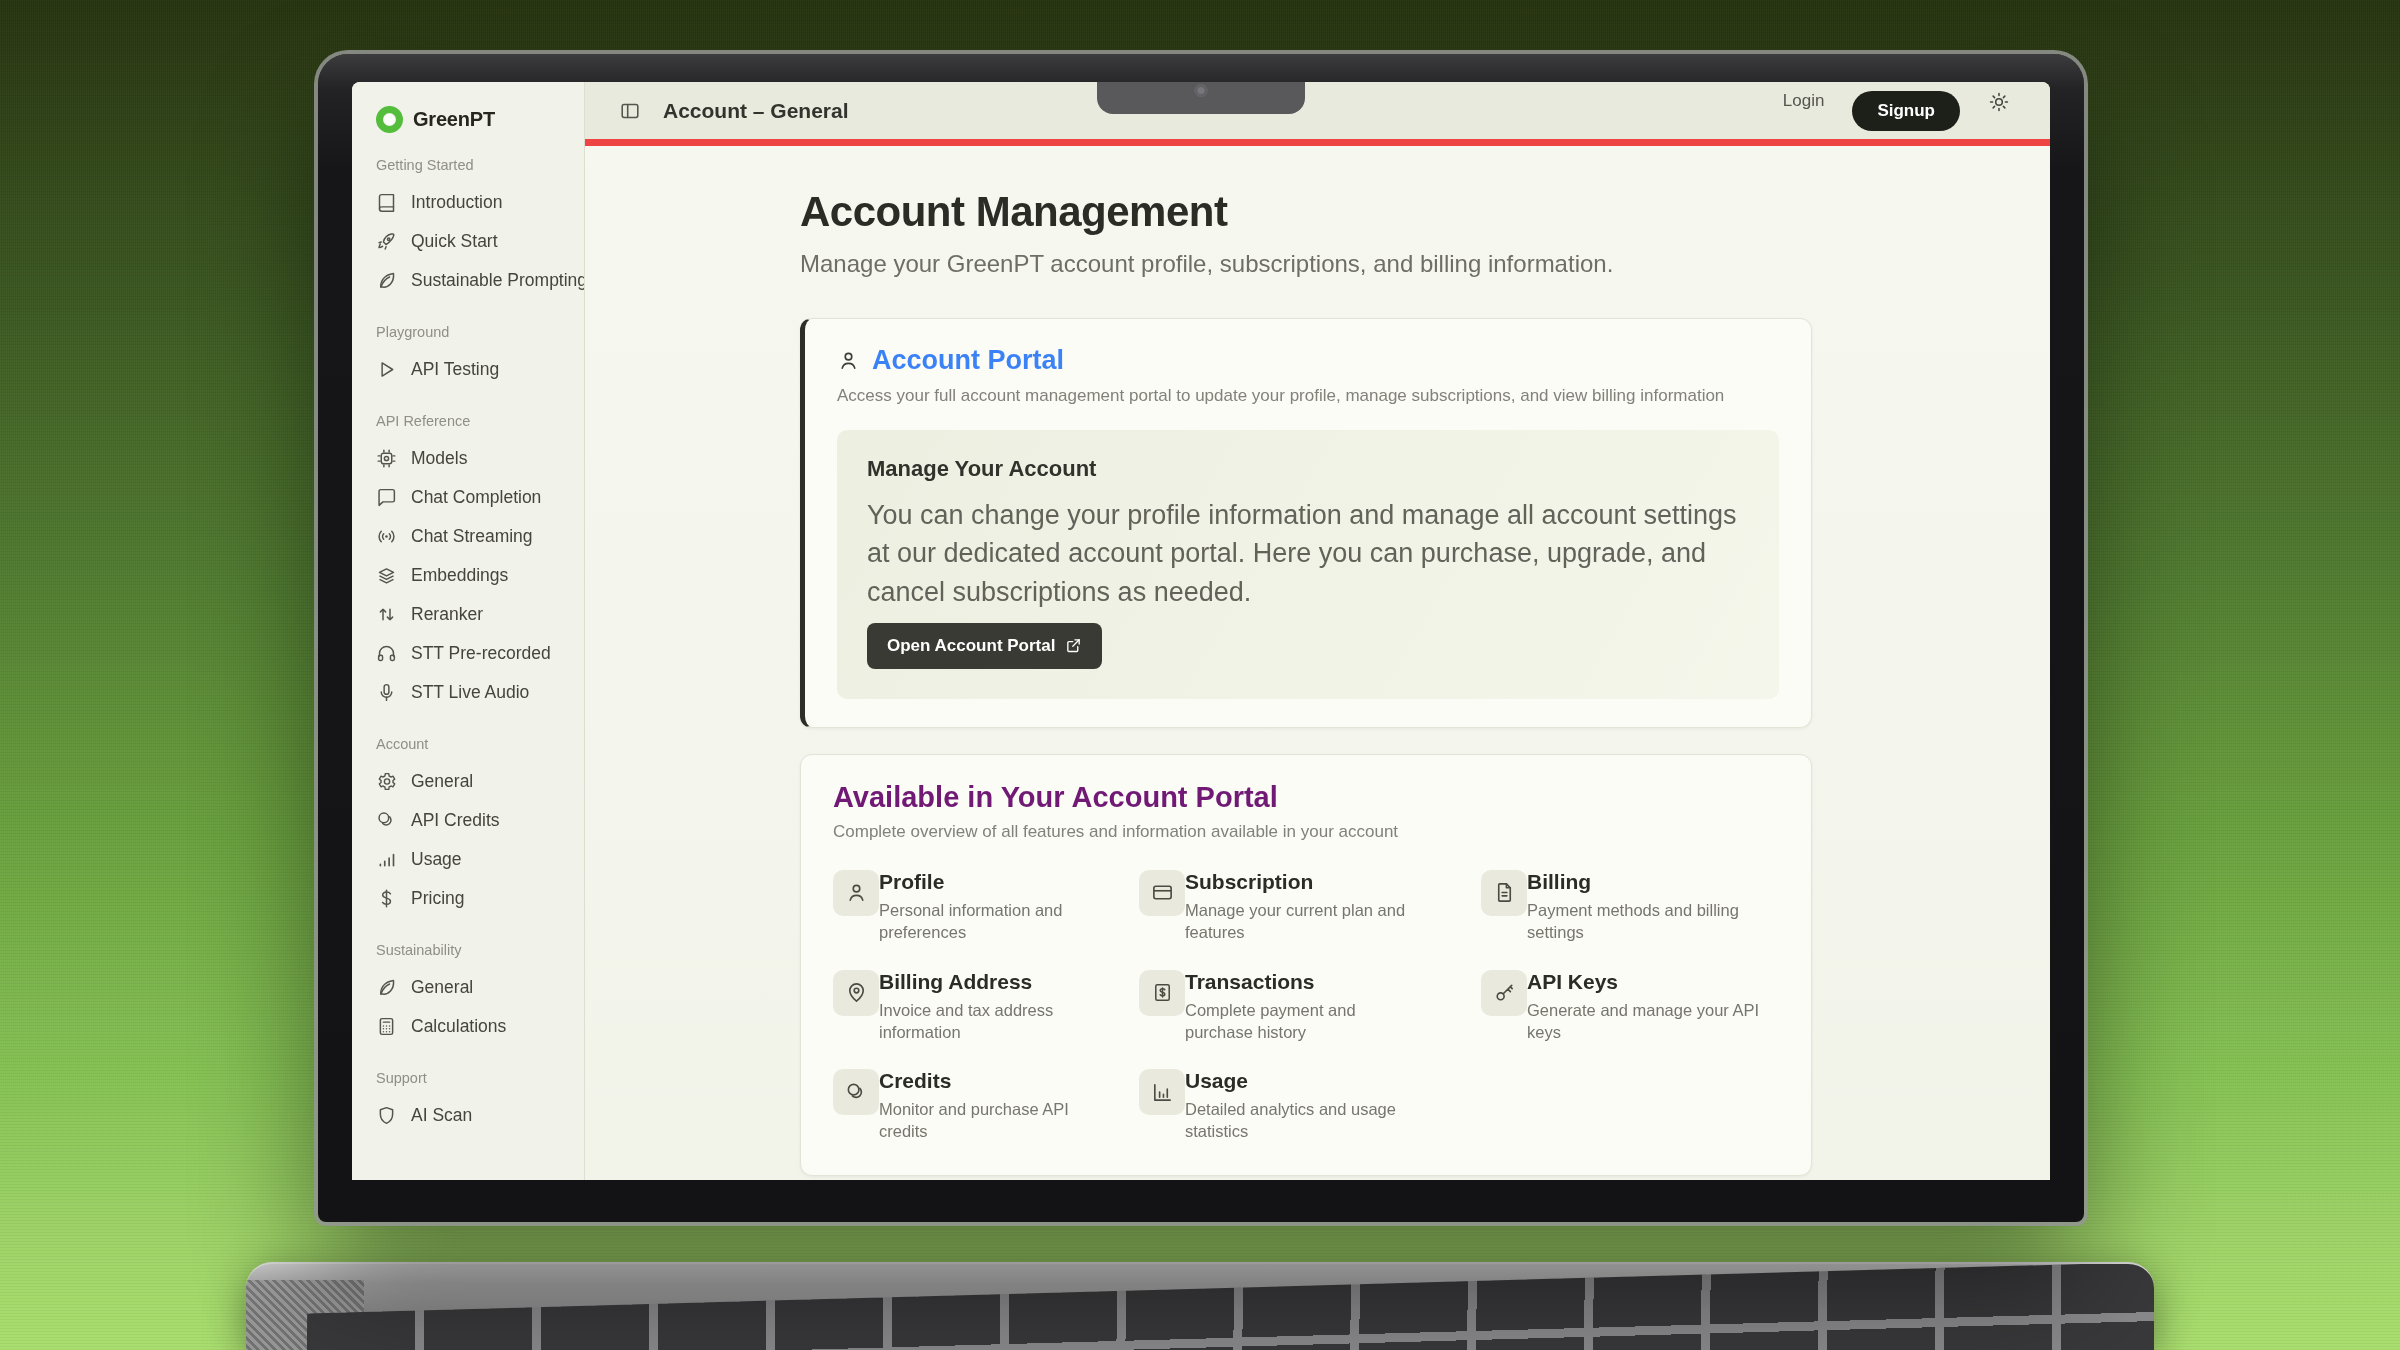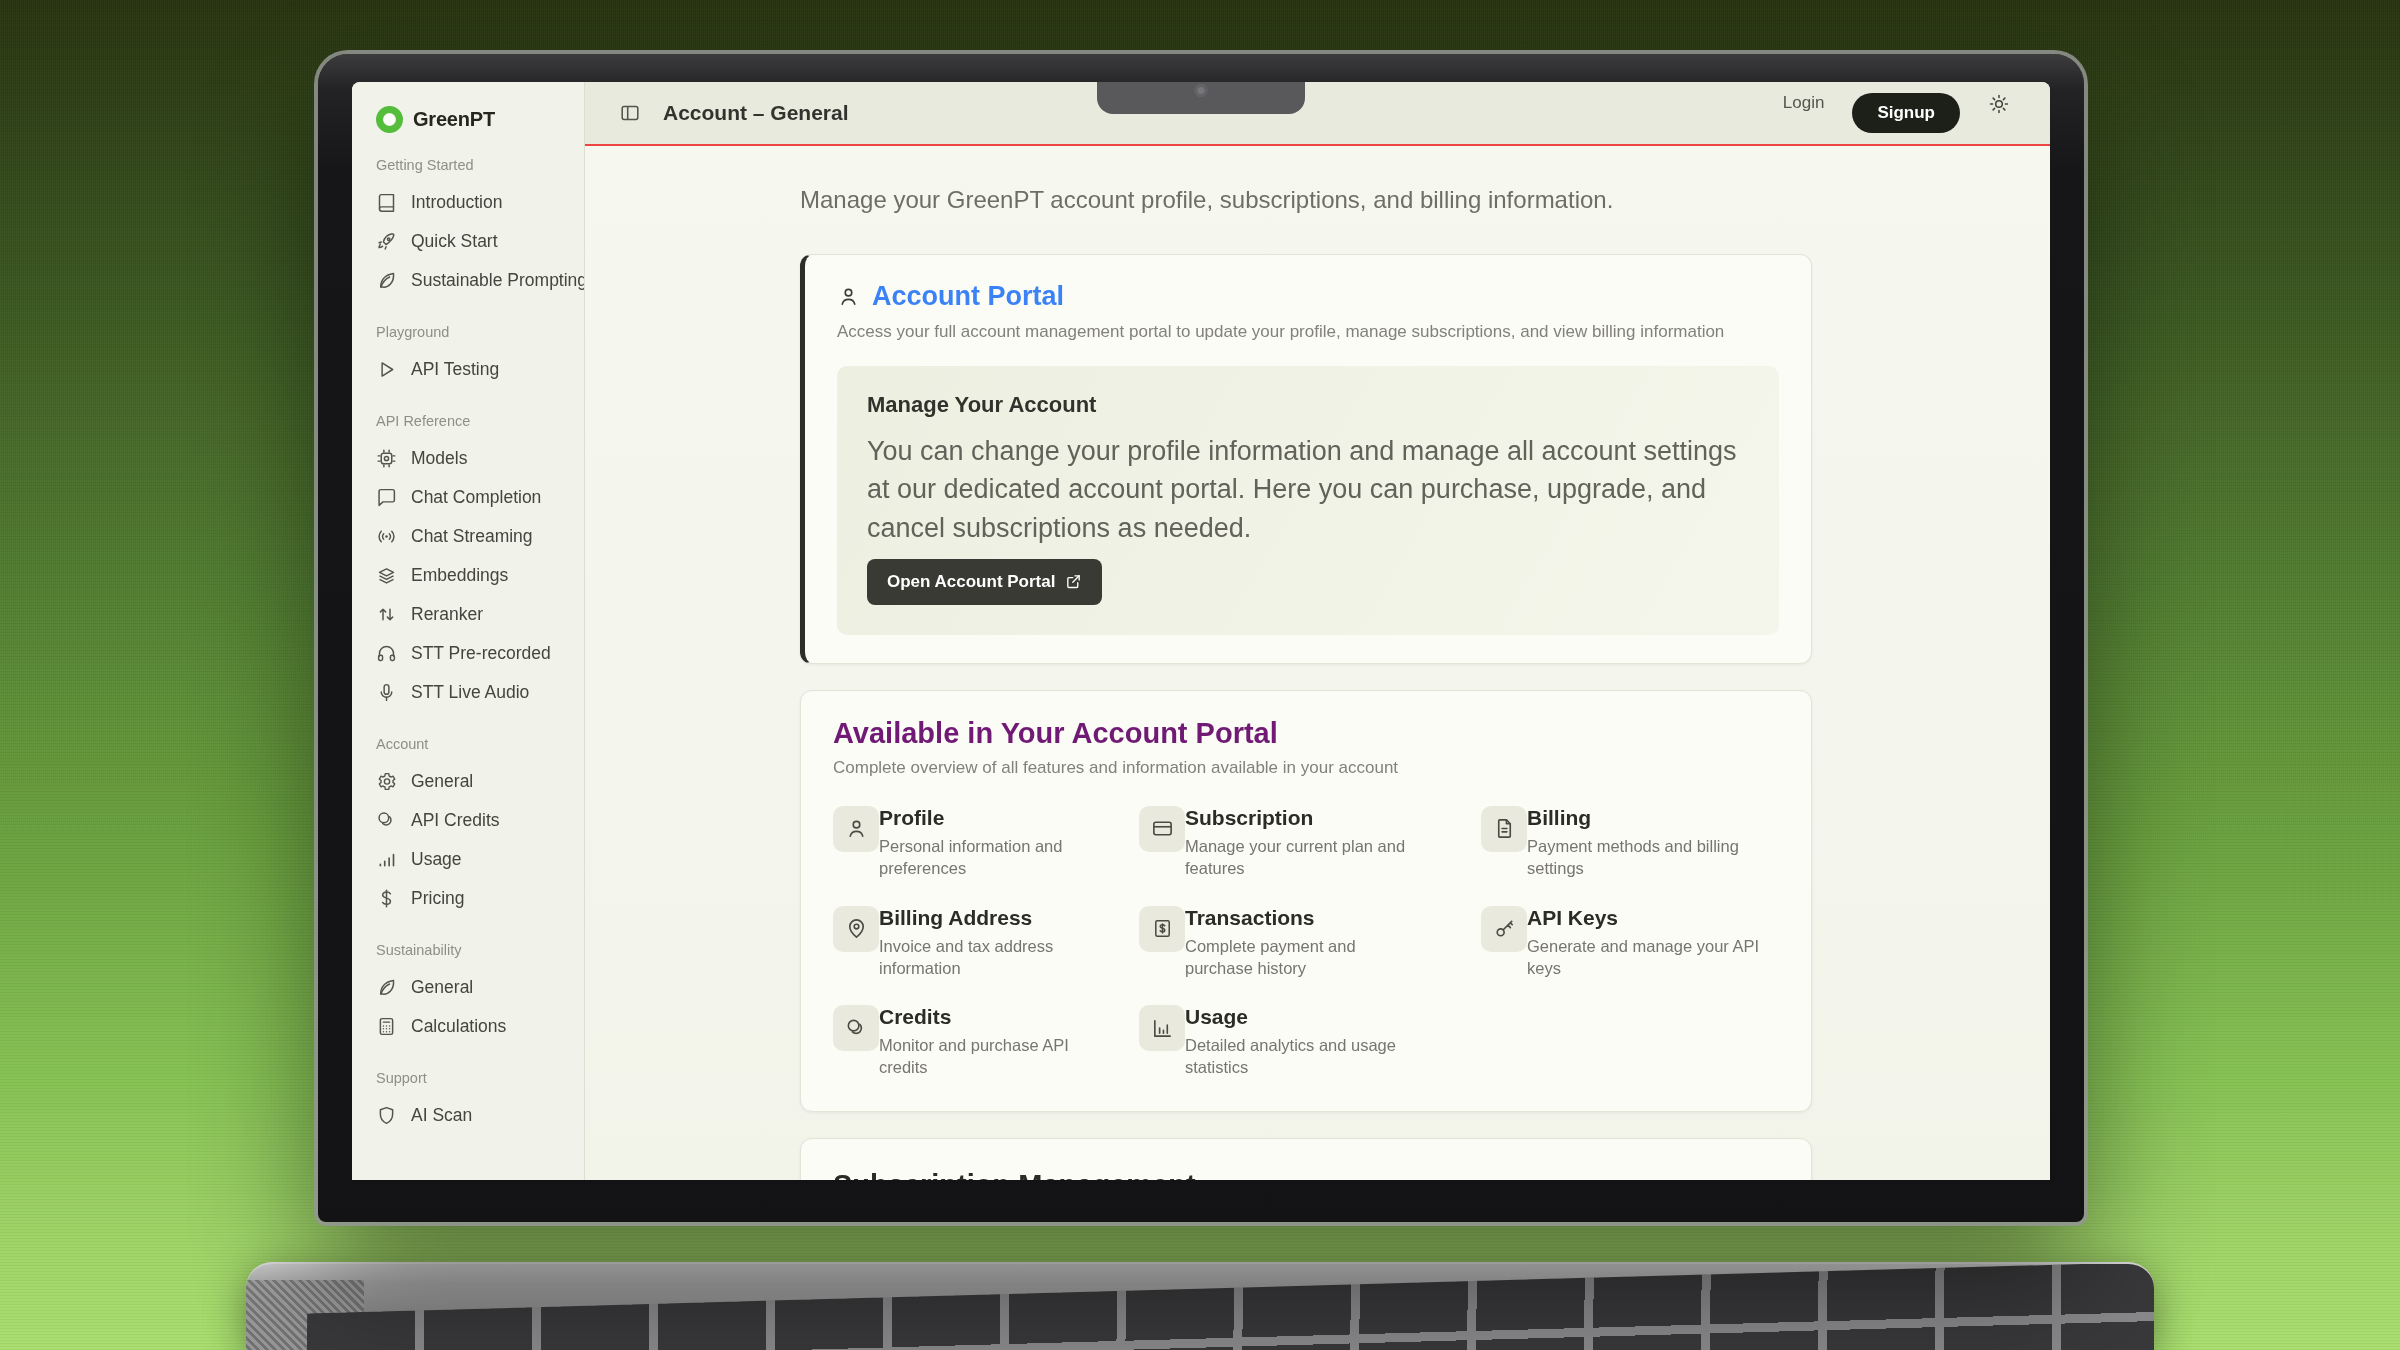--- a/index.html
+++ b/index.html
@@ -59,21 +59,21 @@
   .logo-ring{width:27px;height:27px;box-sizing:border-box;border-radius:50%;
     border:7px solid #54bd3c;background:#fdfdf9;box-shadow:inset 0 0 2px rgba(0,0,0,.15);}
   .logo-text{font-size:20px;font-weight:700;color:#26261f;letter-spacing:-.2px;}
   .side-label{padding:0 24px;margin:24px 0 10px;font-size:14.5px;color:#8f8f87;}
   .side-item{display:flex;align-items:center;gap:14px;padding:9px 24px;color:#45453e;cursor:pointer;}
   .side-item .ic{width:21px;height:21px;color:#55554e;flex:none;}
   .s-label{font-size:17.5px;white-space:nowrap;}
   .ic svg{width:100%;height:100%;display:block;}
   
   .main{flex:1;display:flex;flex-direction:column;min-width:0;}
-  .topbar{height:64px;flex:none;background:#e9eade;border-bottom:2px solid #ef4444;
+  .topbar{height:64px;flex:none;background:#e9eade;border-bottom:7px solid #ef4444;
     display:flex;align-items:center;padding:0 40px 0 34px;box-sizing:border-box;}
   .tb-left{display:flex;align-items:center;gap:22px;}
   .tb-left .ic{width:22px;height:22px;color:#55554e;cursor:pointer;}
   .tb-title{font-size:21px;font-weight:700;color:#33332d;}
   .tb-right{margin-left:auto;display:flex;gap:28px;}
   .login-link{font-size:17px;color:#55554f;cursor:pointer;}
   .signup-btn{background:#1d1f19;color:#fff;font-size:17px;font-weight:700;
     padding:10px 25px;border-radius:999px;border:none;cursor:pointer;
     font-family:inherit;}
   .theme-toggle{width:22px;height:22px;color:#45453f;cursor:pointer;}
@@ -324,20 +324,21 @@
               <svg viewBox="0 0 24 24" fill="none" stroke="currentColor" stroke-width="1.7" stroke-linecap="round">
                 <circle cx="12" cy="12" r="3.6"></circle>
                 <path d="M12 2.8V5M12 19v2.2M2.8 12H5M19 12h2.2M5.6 5.6l1.6 1.6M16.8 16.8l1.6 1.6M18.4 5.6l-1.6 1.6M7.2 16.8l-1.6 1.6"></path>
               </svg>
             </span>
         </div>
       </div>
 
       <div class="content">
         <div class="content-col">
+          <h1 class="page-title">Account Management</h1>
           <div class="page-sub">Manage your GreenPT account profile, subscriptions, and billing information.</div>
 
           <section class="card portal">
             <div class="portal-head">
               <span class="ic">
                   <svg viewBox="0 0 24 24" fill="none" stroke="currentColor" stroke-width="1.7" stroke-linecap="round">
                     <circle cx="12" cy="8" r="3.4"></circle>
                     <path d="M5.5 20c.8-3.2 3.3-5 6.5-5s5.7 1.8 6.5 5"></path>
                   </svg>
                 </span>

